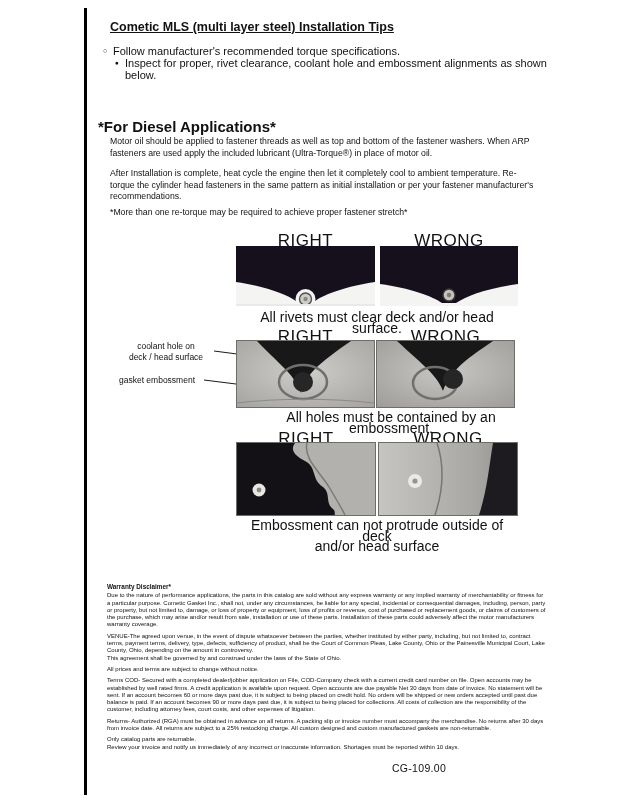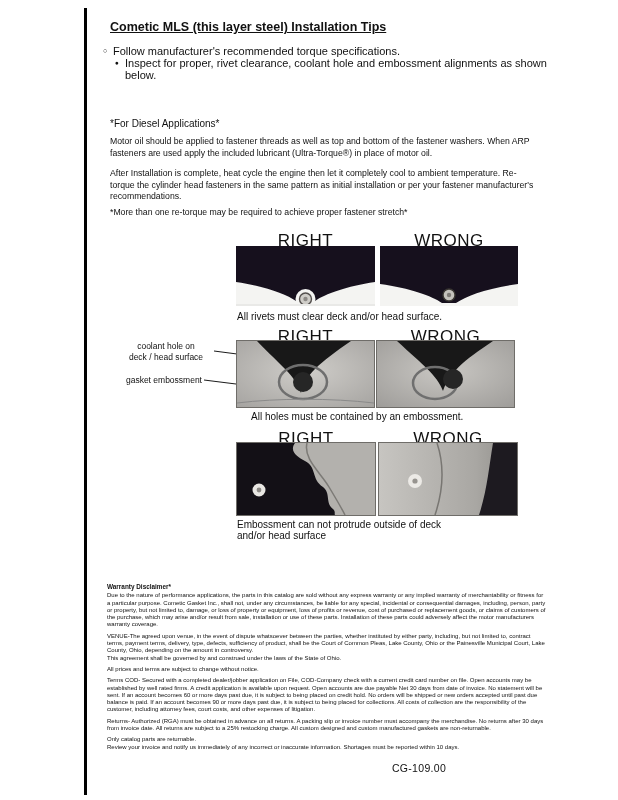--- a/index.html
+++ b/index.html
@@ -8,45 +8,45 @@
     font-family:"Liberation Sans", sans-serif;color:#111;
   }
   .abs{position:absolute;}
   .vrule{left:84px;top:8px;width:3px;height:787px;background:#000;}
   .title{left:110px;top:20px;font-size:12.5px;font-weight:bold;text-decoration:underline;white-space:nowrap;}
   .bullets{left:103px;top:45px;width:450px;font-size:11px;line-height:12px;}
   .b1{padding-left:10px;position:relative;}
   .b1::before{content:"○";position:absolute;left:0;top:0;font-size:7px;}
   .b2{padding-left:22px;position:relative;}
   .b2::before{content:"●";position:absolute;left:12px;top:0;font-size:6.5px;}
-  .diesel-h{left:110px;top:118px;font-size:10px;font-weight:normal;}
+  .diesel-h{left:98px;top:118px;font-size:15px;font-weight:bold;}
   .para{left:110px;top:0;width:428px;font-size:8.7px;line-height:11.7px;}
   .p1{top:136px;} .p2{top:168px;} .note{top:207px;}
   .rw{font-size:17px;letter-spacing:.5px;text-align:center;}
-  .cap{font-size:10px;line-height:10.5px;}
+  .cap{font-size:14px;line-height:10.5px;text-align:center;}
   .pre{white-space:pre-line;}
   .panel{overflow:hidden;}
   .panel svg{display:block;}
   .framed{outline:1px solid #6f6d69;}
   .callout{font-size:8.5px;line-height:10.5px;text-align:center;}
   .disc{left:107px;top:583px;width:440px;font-size:6px;line-height:7.3px;color:#111;}
   .disc-h{font-weight:bold;font-size:6.4px;margin:0 0 2px 0;}
   .disc p{margin:0 0 4px 0;}
   .disc p.tight{margin-bottom:0;}
   .footer{left:344px;top:762px;width:150px;text-align:center;font-size:10.5px;letter-spacing:.3px;}
   svg.lines{pointer-events:none;}
 </style>
 </head>
 <body>
 
 <div id="page">
 
   <div class="abs vrule"></div>
 
-  <div class="abs title">Cometic MLS (this layer steel) Installation Tips</div>
+  <div class="abs title">Cometic MLS (multi layer steel) Installation Tips</div>
 
   <div class="abs bullets">
     <div class="b1">Follow manufacturer's recommended torque specifications.</div>
     <div class="b2">Inspect for proper, rivet clearance, coolant hole and embossment alignments as shown below.</div>
   </div>
 
   <div class="abs diesel-h">*For Diesel Applications*</div>
   <div class="abs para p1">Motor oil should be applied to fastener threads as well as top and bottom of the fastener washers. When ARP fasteners are used apply the included lubricant (Ultra-Torque®) in place of motor oil.</div>
   <div class="abs para p2">After Installation is complete, heat cycle the engine then let it completely cool to ambient temperature. Re-torque the cylinder head fasteners in the same pattern as initial installation or per your fastener manufacturer's recommendations.</div>
   <div class="abs para note">*More than one re-torque may be required to achieve proper fastener stretch*</div>
@@ -72,21 +72,21 @@
       <circle cx="69" cy="49" r="2.2" fill="#7d7a76"></circle>
     </svg>
   </div>
   <div class="abs cap" style="left:237px;top:312px;width:280px;">All rivets must clear deck and/or head surface.</div>
 
   <div class="abs rw" style="left:237px;top:327px;width:137px;">RIGHT</div>
   <div class="abs rw" style="left:377px;top:327px;width:137px;">WRONG</div>
 
   <div class="abs callout pre" style="left:118px;top:341px;width:96px;">coolant hole on
 deck / head surface</div>
-  <div class="abs callout" style="left:112px;top:375px;width:90px;text-align:right;">gasket embossment</div>
+  <div class="abs callout" style="left:112px;top:375px;width:90px;">gasket embossment</div>
   <svg class="abs lines" style="left:196px;top:344px;" width="70" height="50">
     <line x1="18" y1="7" x2="64" y2="13" stroke="#000" stroke-width="0.9"></line>
     <line x1="8" y1="36" x2="64" y2="43" stroke="#000" stroke-width="0.9"></line>
   </svg>
 
   <div class="abs panel framed" style="left:237px;top:341px;width:137px;height:66px;">
     <svg width="137" height="66" viewBox="0 0 137 66">
       <defs>
         <radialGradient id="g2a" cx="50%" cy="45%" r="75%">
           <stop offset="0%" stop-color="#cfcdc9"></stop>

